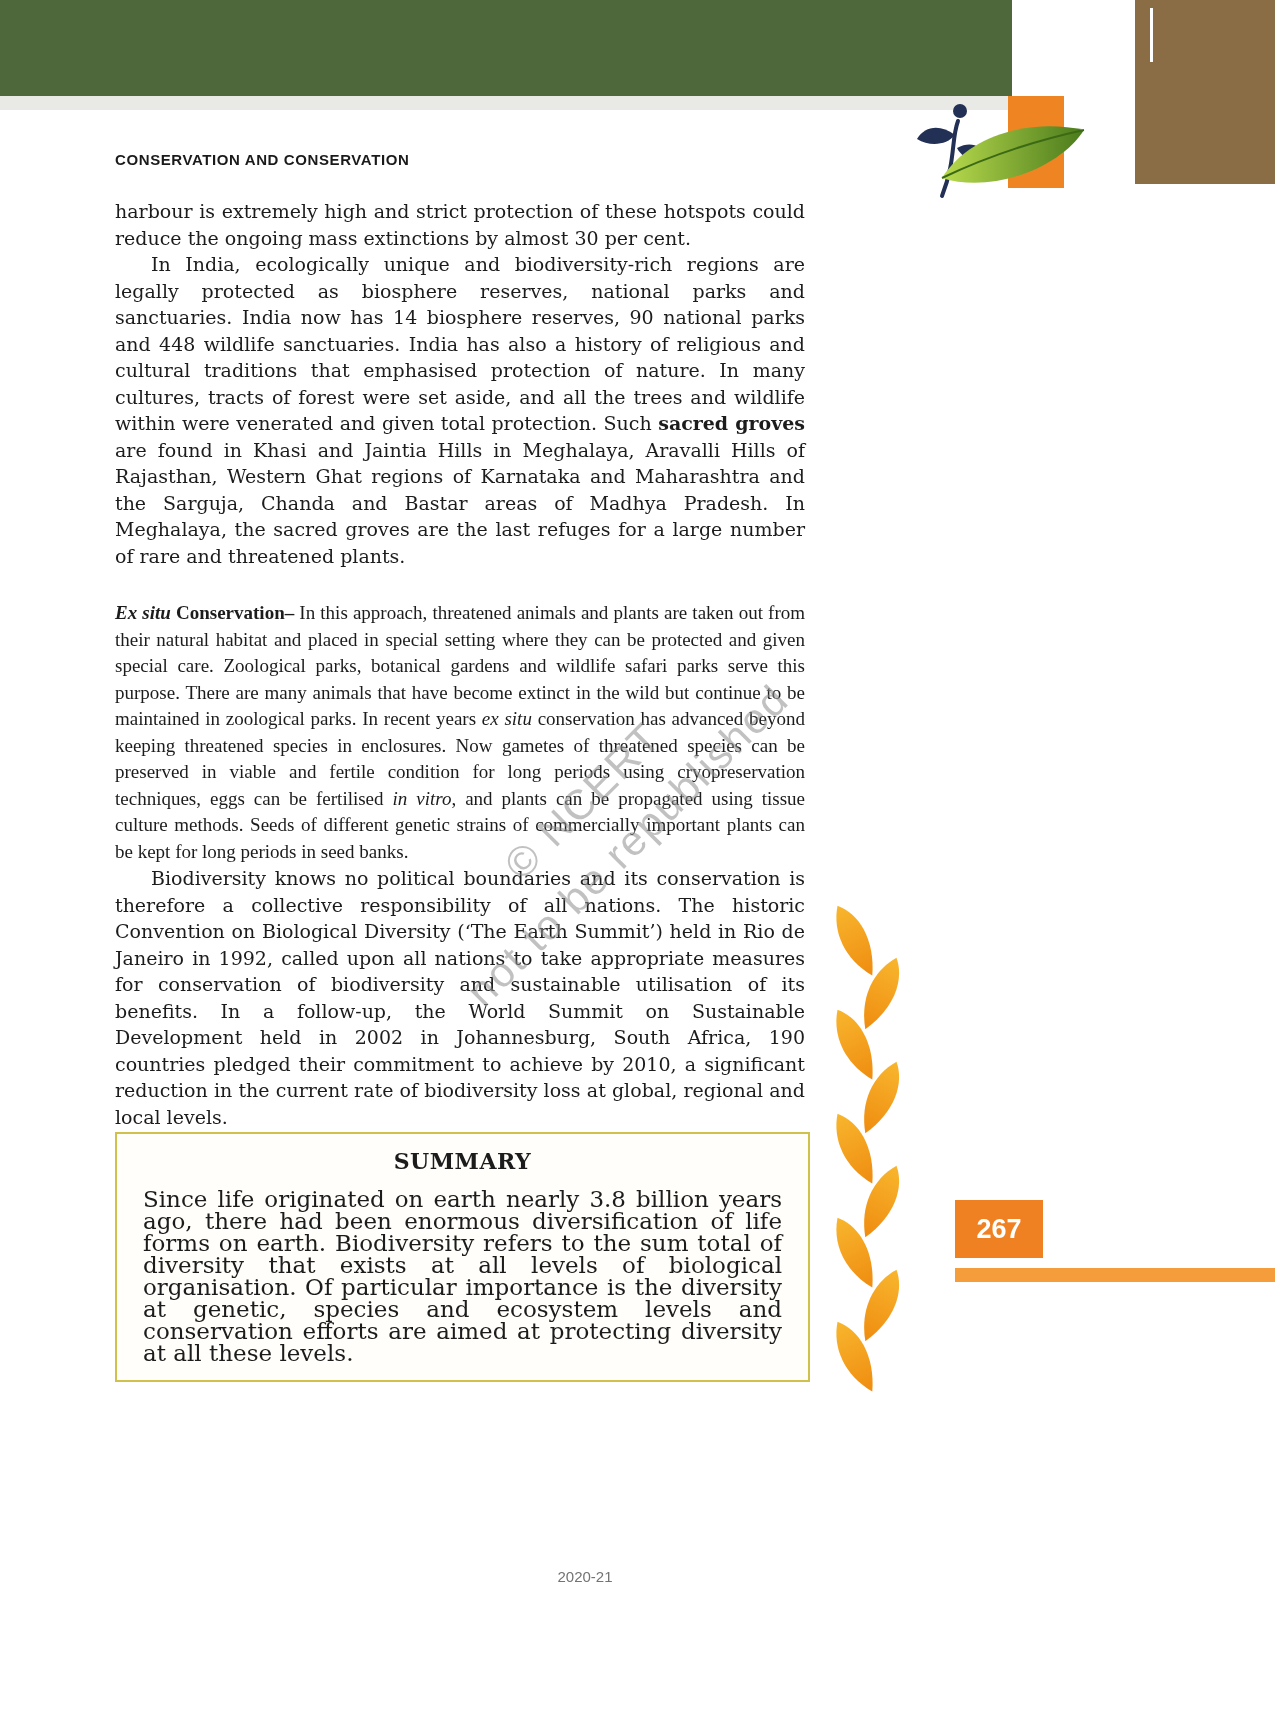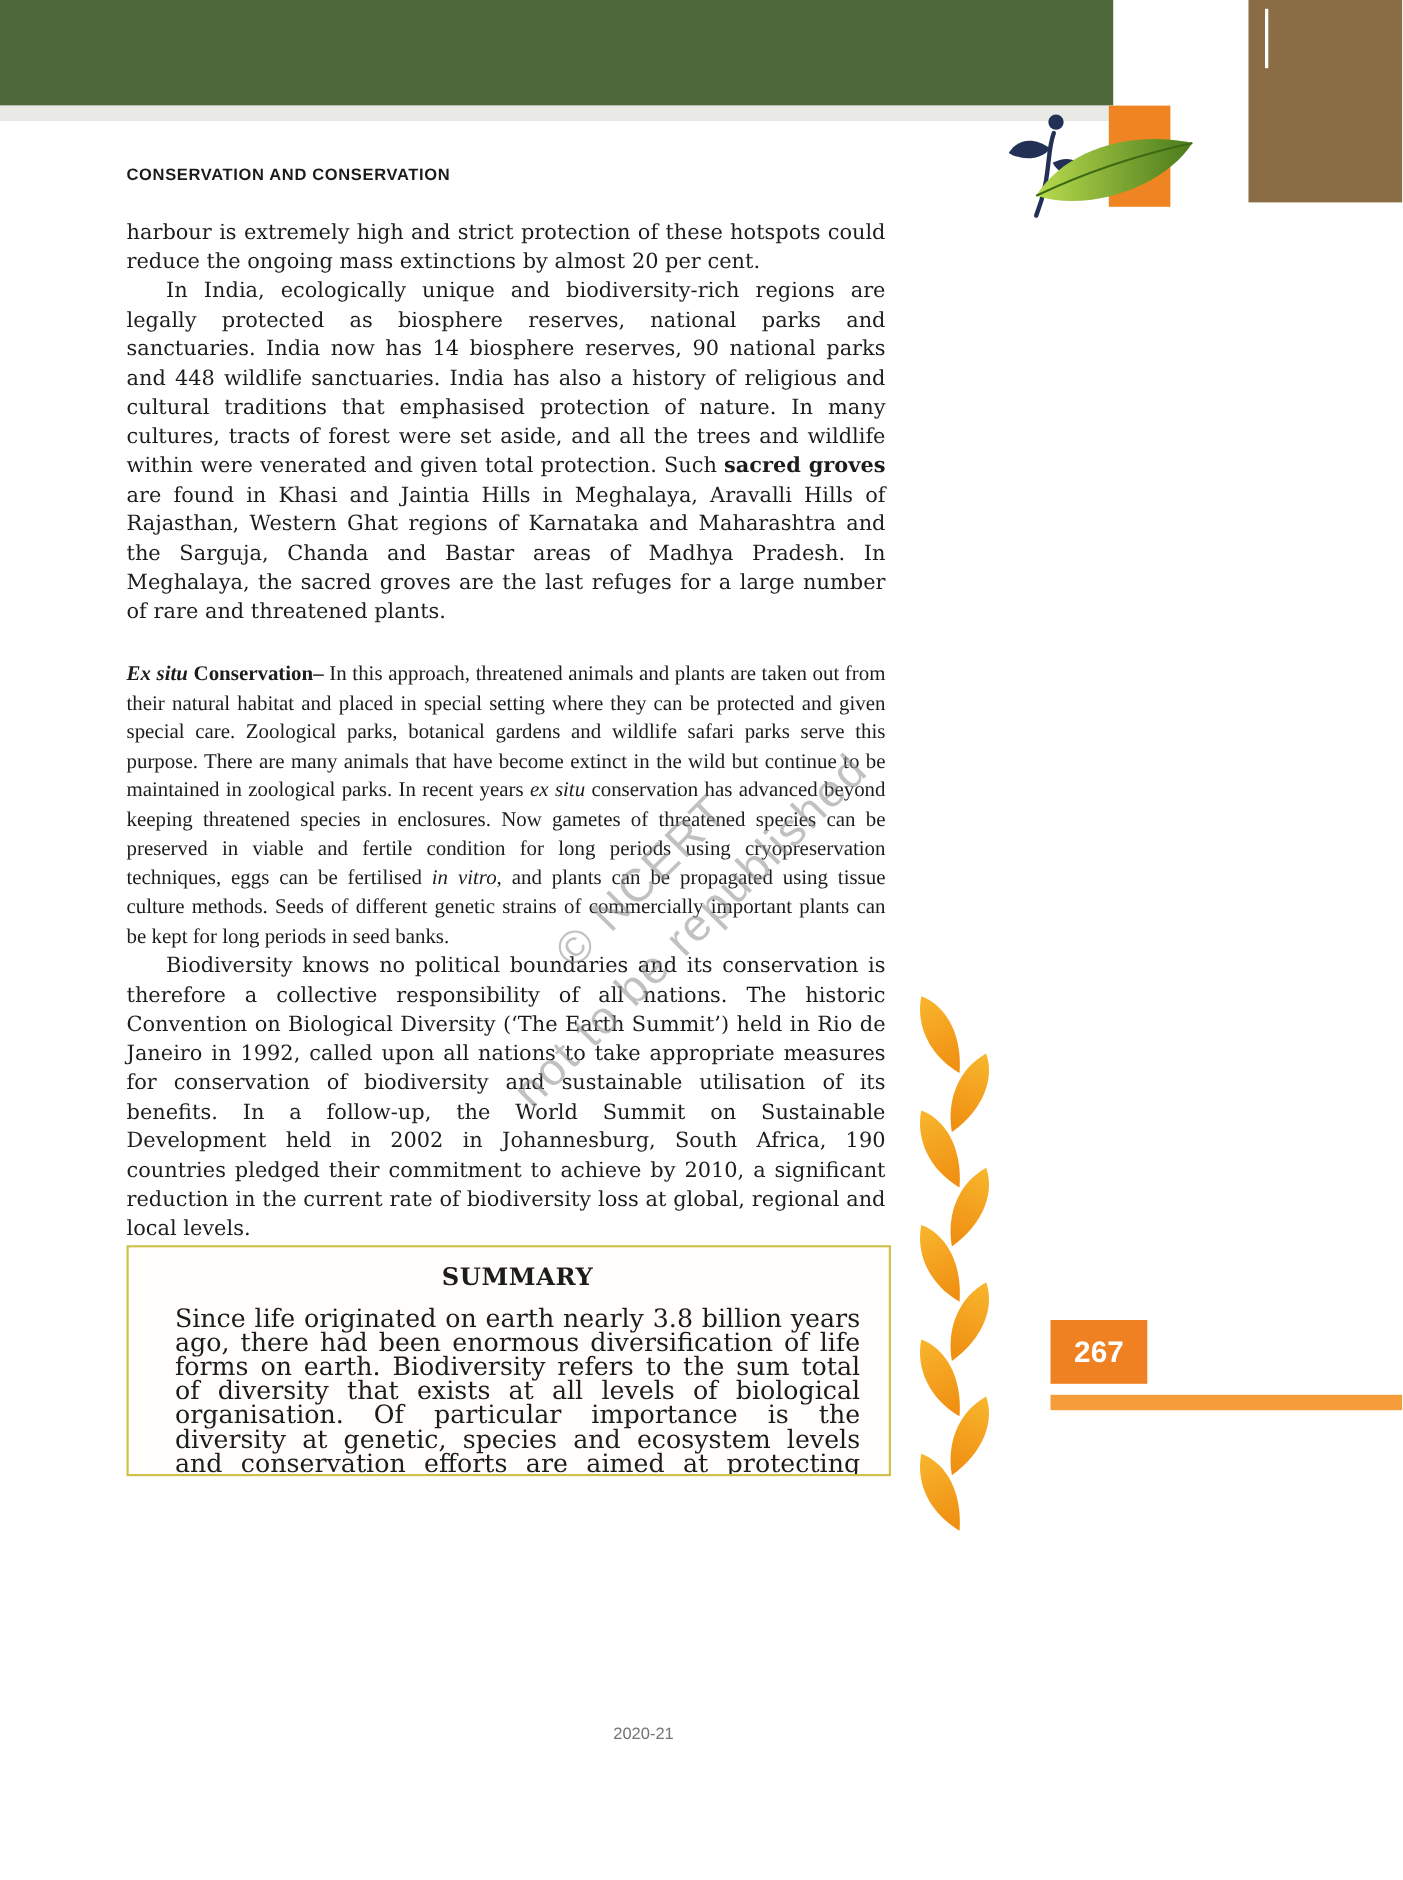--- a/index.html
+++ b/index.html
@@ -42,23 +42,23 @@
   .watermark {
     position:absolute; left:365px; top:760px; width:480px;
     transform:rotate(-45deg); transform-origin:center;
     text-align:center; color:#8f8f8f; opacity:0.55;
     font-family:"Liberation Sans", sans-serif; font-size:42px;
     line-height:1.5; letter-spacing:2px; z-index:6; pointer-events:none;
   }
 
   
   .summary-box {
-    position:absolute; left:115px; top:1132px; width:695px; height:210px;
+    position:absolute; left:115px; top:1132px; width:695px; height:250px;
     border:2px solid #cfc14b; background:#fffefa; overflow:hidden; z-index:2;
-    padding:14px 26px 0 42px;
+    padding:14px 26px 0 26px;
   }
   .summary-title {
     text-align:center; font-weight:bold; font-size:22px;
     letter-spacing:0.5px; margin-bottom:14px;
   }
   .summary-box p {
     font-size:23px; line-height:22px; text-align:justify; margin:0;
   }
   .summary-box p.indent { text-indent:34px; }
 
@@ -105,21 +105,21 @@
         <stop offset="1" stop-color="#4a7a1c"></stop>
       </linearGradient>
     </defs>
     <path d="M4,62 C30,20 90,2 146,14 C122,52 54,78 4,62 Z" fill="url(#gl)"></path>
     <path d="M4,62 C50,40 100,24 146,14" fill="none" stroke="#3c6a14" stroke-width="2"></path>
   </svg>
 
   <div class="running-head">CONSERVATION AND CONSERVATION</div>
 
   <div class="body-col">
-    <p>harbour is extremely high and strict protection of these hotspots could reduce the ongoing mass extinctions by almost 20 per cent.</p>
+    <p>harbour is extremely high and strict protection of these hotspots could reduce the ongoing mass extinctions by almost 30 per cent.</p>
 
     <p class="indent"><span>In India, ecologically unique and biodiversity-rich regions are legally protected as biosphere reserves, national parks and sanctuaries.  India now has 14 biosphere reserves, 90 national parks and 448 wildlife sanctuaries.  India has also a history of religious and cultural traditions that emphasised protection of nature.  In many cultures, tracts of forest were set aside, and all the trees and wildlife within were venerated and given total protection.  Such </span><span class="b">sacred groves</span><span> are found in Khasi and Jaintia Hills in Meghalaya, Aravalli Hills of Rajasthan, Western Ghat regions of Karnataka and Maharashtra and the Sarguja, Chanda and Bastar areas of Madhya Pradesh. In Meghalaya, the sacred groves are the last refuges for a large number of rare and threatened plants.</span></p>
 
     <p class="section"><span class="bi">Ex situ</span><span class="b"> Conservation–</span><span> In this approach, threatened animals and plants are taken out from their natural habitat and placed in special setting where they can be protected and given special care.  Zoological parks, botanical gardens and wildlife safari parks serve this purpose. There are many animals that have become extinct in the wild but continue to be maintained in zoological parks.  In recent years </span><span class="i">ex situ</span><span> conservation has advanced beyond keeping threatened species in enclosures.  Now gametes of threatened species can be preserved in viable and fertile condition for long periods using cryopreservation techniques, eggs can be fertilised </span><span class="i">in vitro</span><span>, and plants can be propagated using tissue culture methods.  Seeds of different genetic strains of commercially important plants can be kept for long periods in seed banks.</span></p>
 
     <p class="indent">Biodiversity knows no political boundaries and its conservation is therefore a collective responsibility of all nations.  The historic Convention on Biological Diversity (‘The Earth Summit’) held in Rio de Janeiro in 1992, called upon all nations to take appropriate measures for conservation of biodiversity and sustainable utilisation of its benefits.  In a follow-up, the World Summit on Sustainable Development held in 2002 in Johannesburg, South Africa, 190 countries pledged their commitment to achieve by 2010, a significant reduction in the current rate of biodiversity loss at global, regional and local levels.</p>
   </div>
 
   <div class="watermark">
     <div>© NCERT</div>

